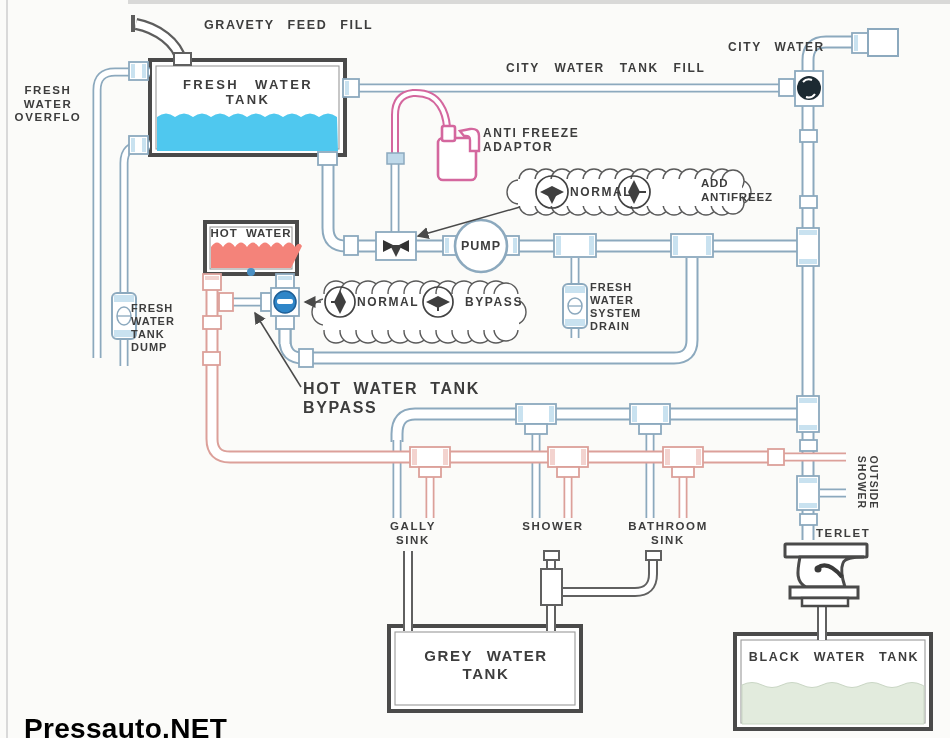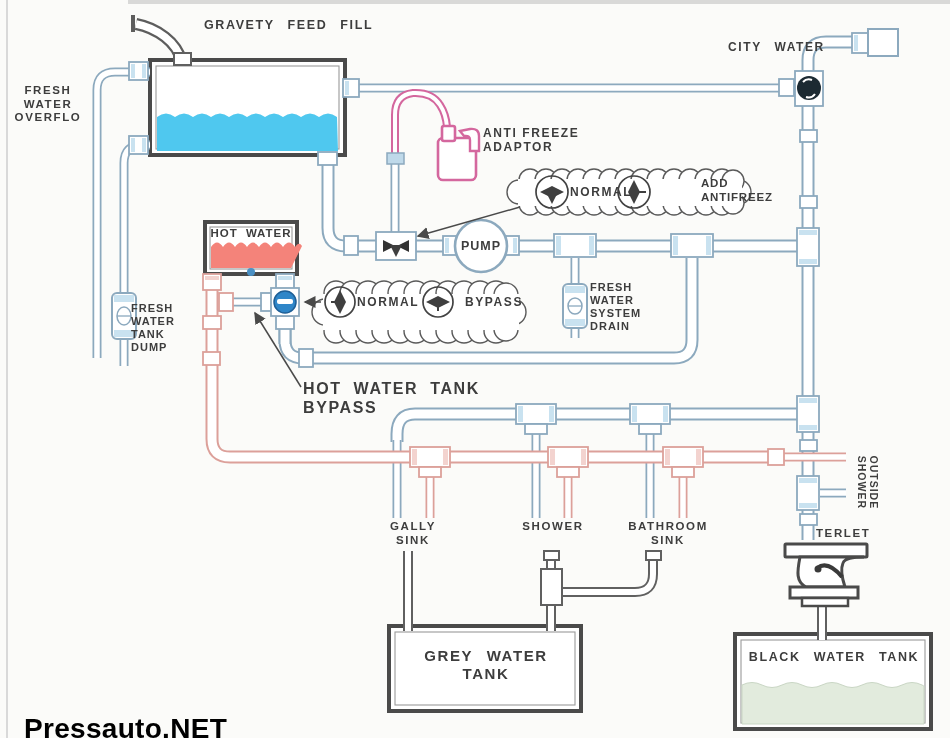--- a/index.html
+++ b/index.html
@@ -422,23 +422,25 @@
   </g>
 
   <g>
     <path d="M520,207 L418,236" stroke="#4a4a4a" stroke-width="1.5" fill="none" marker-end="url(#arr)"></path>
     <path d="M321,302 L305,302" stroke="#4a4a4a" stroke-width="1.5" fill="none" marker-end="url(#arr)"></path>
     <path d="M301,387 L255,313" stroke="#4a4a4a" stroke-width="1.5" fill="none" marker-end="url(#arr)"></path>
   </g>
 </svg>
 
 <div class="lbl tl lbl-gravity">GRAVETY FEED FILL</div>
+<div class="lbl lbl-freshtank">FRESH WATER TANK</div>
 <div class="lbl lbl-overflow">FRESH
 WATER
 OVERFLO</div>
+<div class="lbl tl lbl-cityfill">CITY WATER TANK FILL</div>
 <div class="lbl tl lbl-citywater">CITY WATER</div>
 <div class="lbl tl lbl-afa">ANTI FREEZE
 ADAPTOR</div>
 <div class="lbl lbl-pump">PUMP</div>
 <div class="lbl lbl-hotwater">HOT WATER</div>
 <div class="lbl tl lbl-c1n">NORMAL</div>
 <div class="lbl tl lbl-c1a">ADD
 ANTIFREEZ</div>
 <div class="lbl tl lbl-c2n">NORMAL</div>
 <div class="lbl tl lbl-c2b">BYPASS</div>

